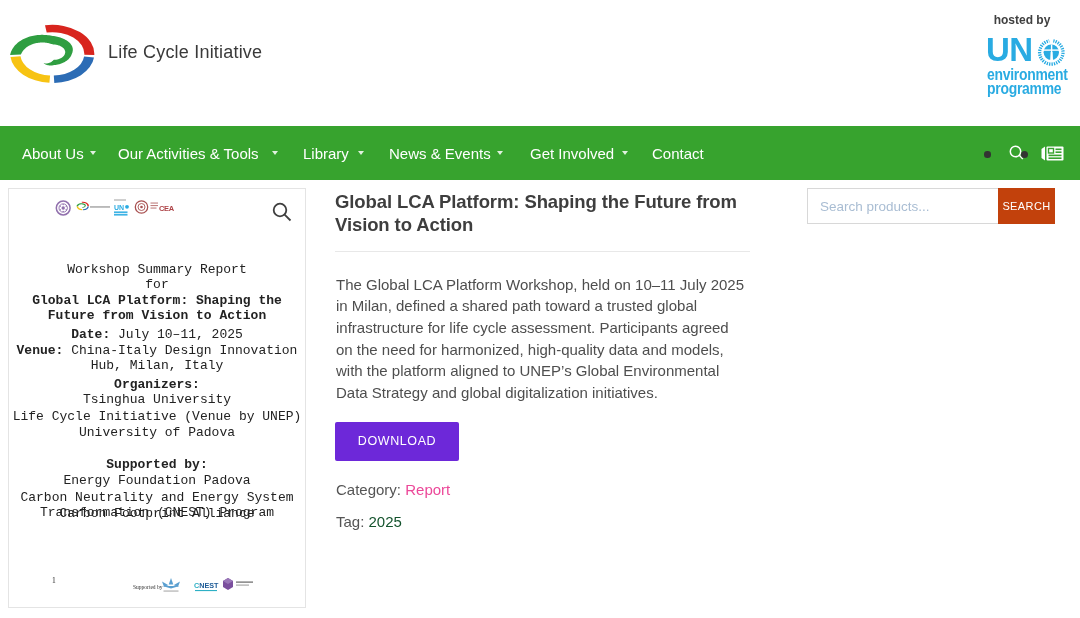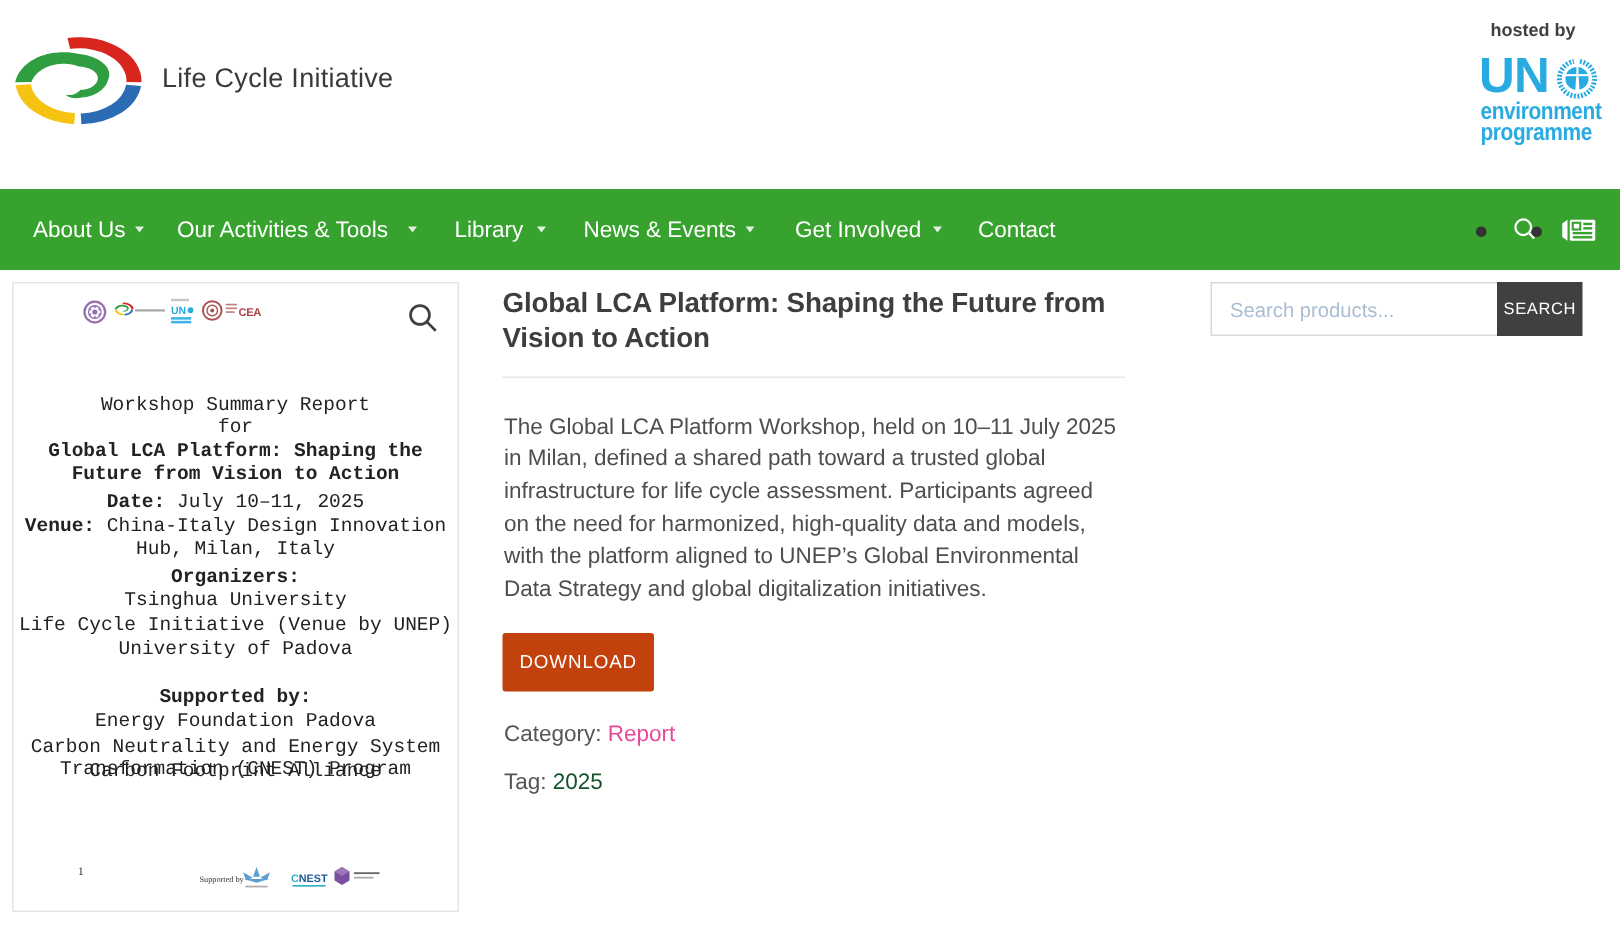--- a/index.html
+++ b/index.html
@@ -143,21 +143,21 @@
       <polygon points="5,0 10,3 10,9 5,12 0,9 0,3" fill="#7b4f9e"></polygon>
       <polygon points="5,0 10,3 5,6 0,3" fill="#9a77b8"></polygon>
     </g>
     <rect x="78" y="6.5" width="17" height="1.2" fill="#666"></rect>
     <rect x="78" y="9.5" width="13" height="1.2" fill="#aaa"></rect>
   </svg>
 
   <div class="abs" style="left:335px;top:189.5px;width:440px;font-size:18.5px;line-height:23px;font-weight:bold;color:#3e3e3e;letter-spacing:-0.1px;">Global LCA Platform: Shaping the Future from Vision to Action</div>
   <div class="abs" style="left:335px;top:251px;width:415px;height:1px;background:#e8e8e8;"></div>
   <div class="abs" style="left:336px;top:273.5px;font-size:15px;line-height:21.7px;color:#4e4e4e;">The Global LCA Platform Workshop, held on 10–11 July 2025<br>in Milan, defined a shared path toward a trusted global<br>infrastructure for life cycle assessment. Participants agreed<br>on the need for harmonized, high-quality data and models,<br>with the platform aligned to UNEP’s Global Environmental<br>Data Strategy and global digitalization initiatives.</div>
-  <div class="abs" style="left:335px;top:422px;width:101px;height:39px;background:#c2410c;border-radius:2px;color:#fff;font-size:12.5px;letter-spacing:0.6px;text-align:center;line-height:39px;">DOWNLOAD</div>
+  <div class="abs" style="left:335px;top:422px;width:124px;height:39px;background:#6d28d9;border-radius:2px;color:#fff;font-size:12.5px;letter-spacing:0.6px;text-align:center;line-height:39px;">DOWNLOAD</div>
   <div class="abs" style="left:336px;top:481px;font-size:15px;color:#555555;">Category: <span style="color:#ec4899;">Report</span></div>
   <div class="abs" style="left:336px;top:513px;font-size:15px;color:#555555;">Tag: <span style="color:#14532d;">2025</span></div>
 
   <div class="abs" style="left:807px;top:188px;width:206px;height:36px;border:1px solid #d8d8d8;box-sizing:border-box;background:#fff;"></div>
   <div class="abs" style="left:820px;top:199px;font-size:13.5px;color:#a9bdd3;">Search products...</div>
-  <div class="abs" style="left:998px;top:188px;width:57px;height:36px;background:#404040;color:#fff;font-size:11px;letter-spacing:0.4px;text-align:center;line-height:36px;">SEARCH</div>
+  <div class="abs" style="left:998px;top:188px;width:57px;height:36px;background:#c2410c;color:#fff;font-size:11px;letter-spacing:0.4px;text-align:center;line-height:36px;">SEARCH</div>
 
 </div>
 
 </body></html>

